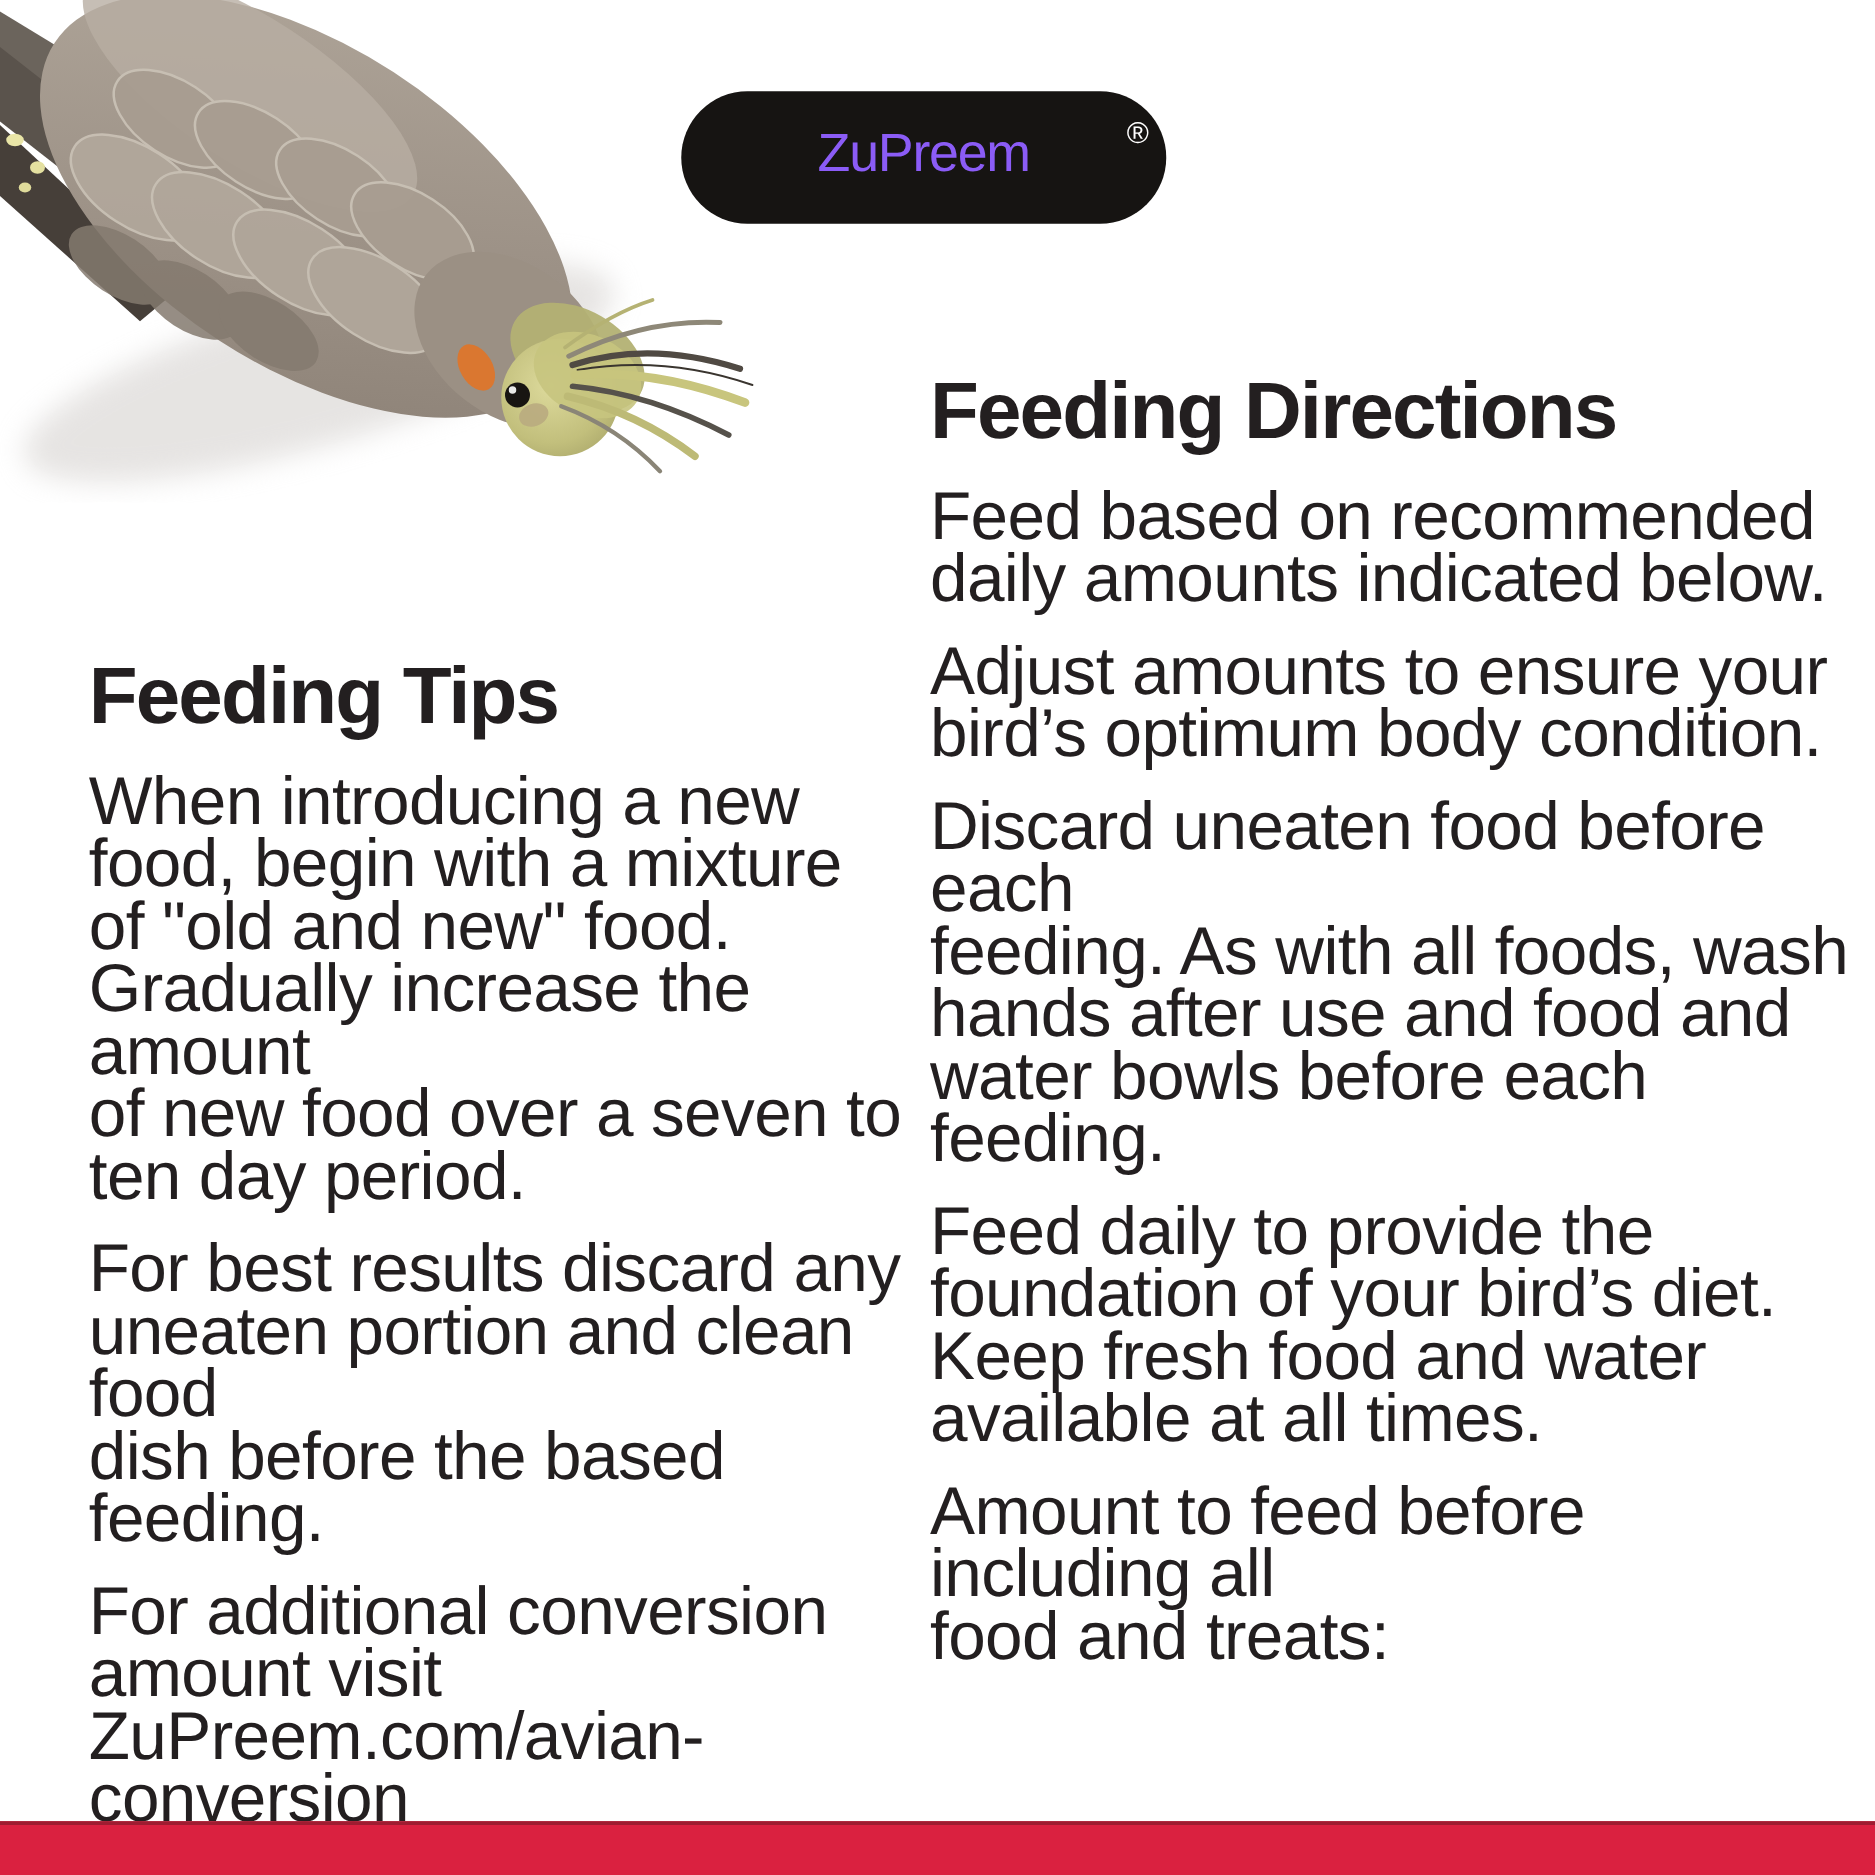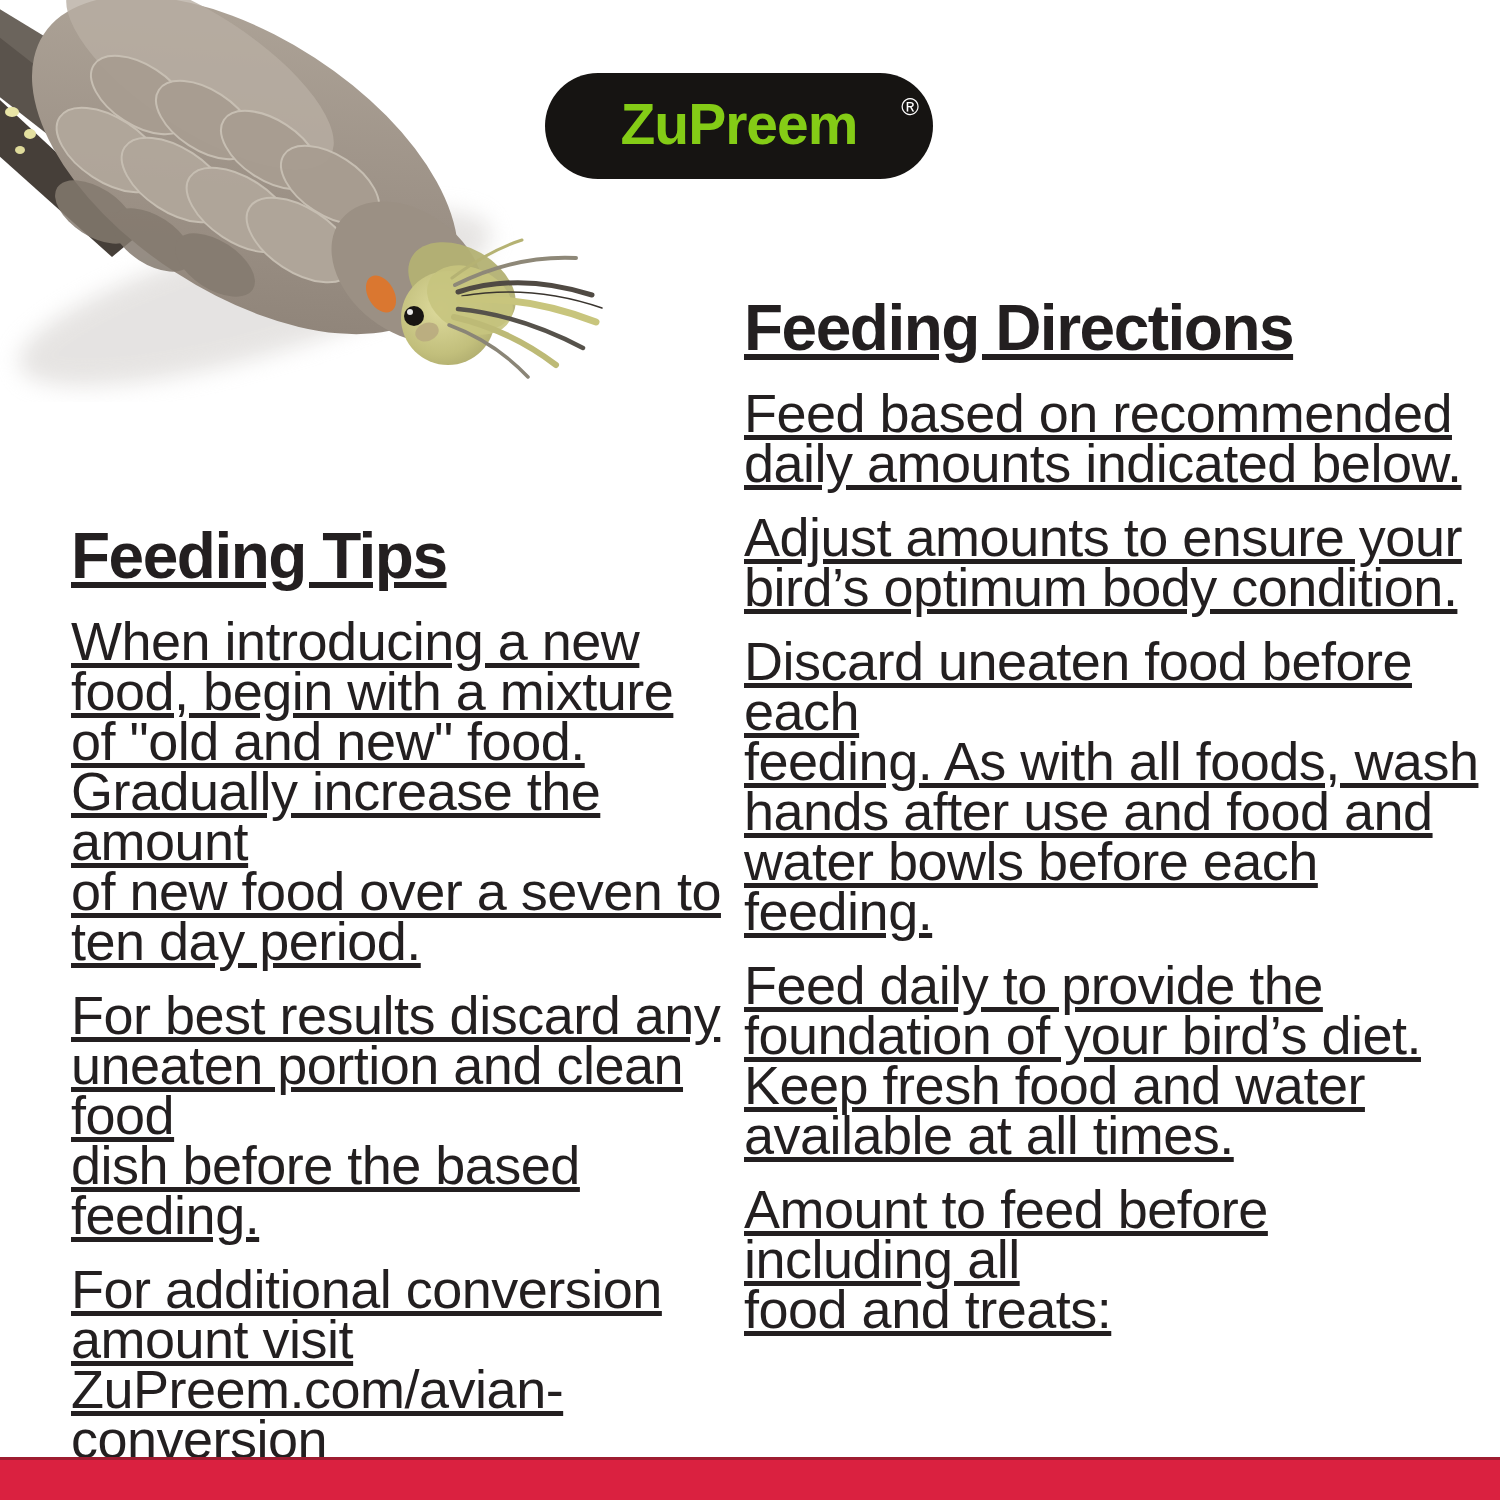--- a/index.html
+++ b/index.html
@@ -29,37 +29,37 @@
     top: 73px;
     width: 388px;
     height: 106px;
     background: var(--logo_bg, #161412);
     border-radius: 53px;
     display: flex;
     align-items: center;
     justify-content: center;
   }
   .logo-text {
-    color: #84cc16;
-    font-size: 57px;
-    font-weight: 700;
+    color: #8b5cf6;
+    font-size: 43px;
+    font-weight: 400;
     letter-spacing: -1px;
     padding-bottom: 5px;
   }
   .logo-reg {
     position: absolute;
     top: 20px;
     right: 14px;
     color: #ffffff;
     font-size: 24px;
     font-weight: 400;
   }
 
   
-  .col { position: absolute; text-decoration: underline; }
+  .col { position: absolute; }
   .col-left  { left: 71px;  top: 524px; width: 690px; }
   .col-right { left: 744px; top: 296px; width: 740px; }
 
   .col h2 {
     margin: 0 0 28px 0;
     font-size: 64px;
     line-height: 1.0;
     font-weight: 700;
     letter-spacing: -1.5px;
   }

